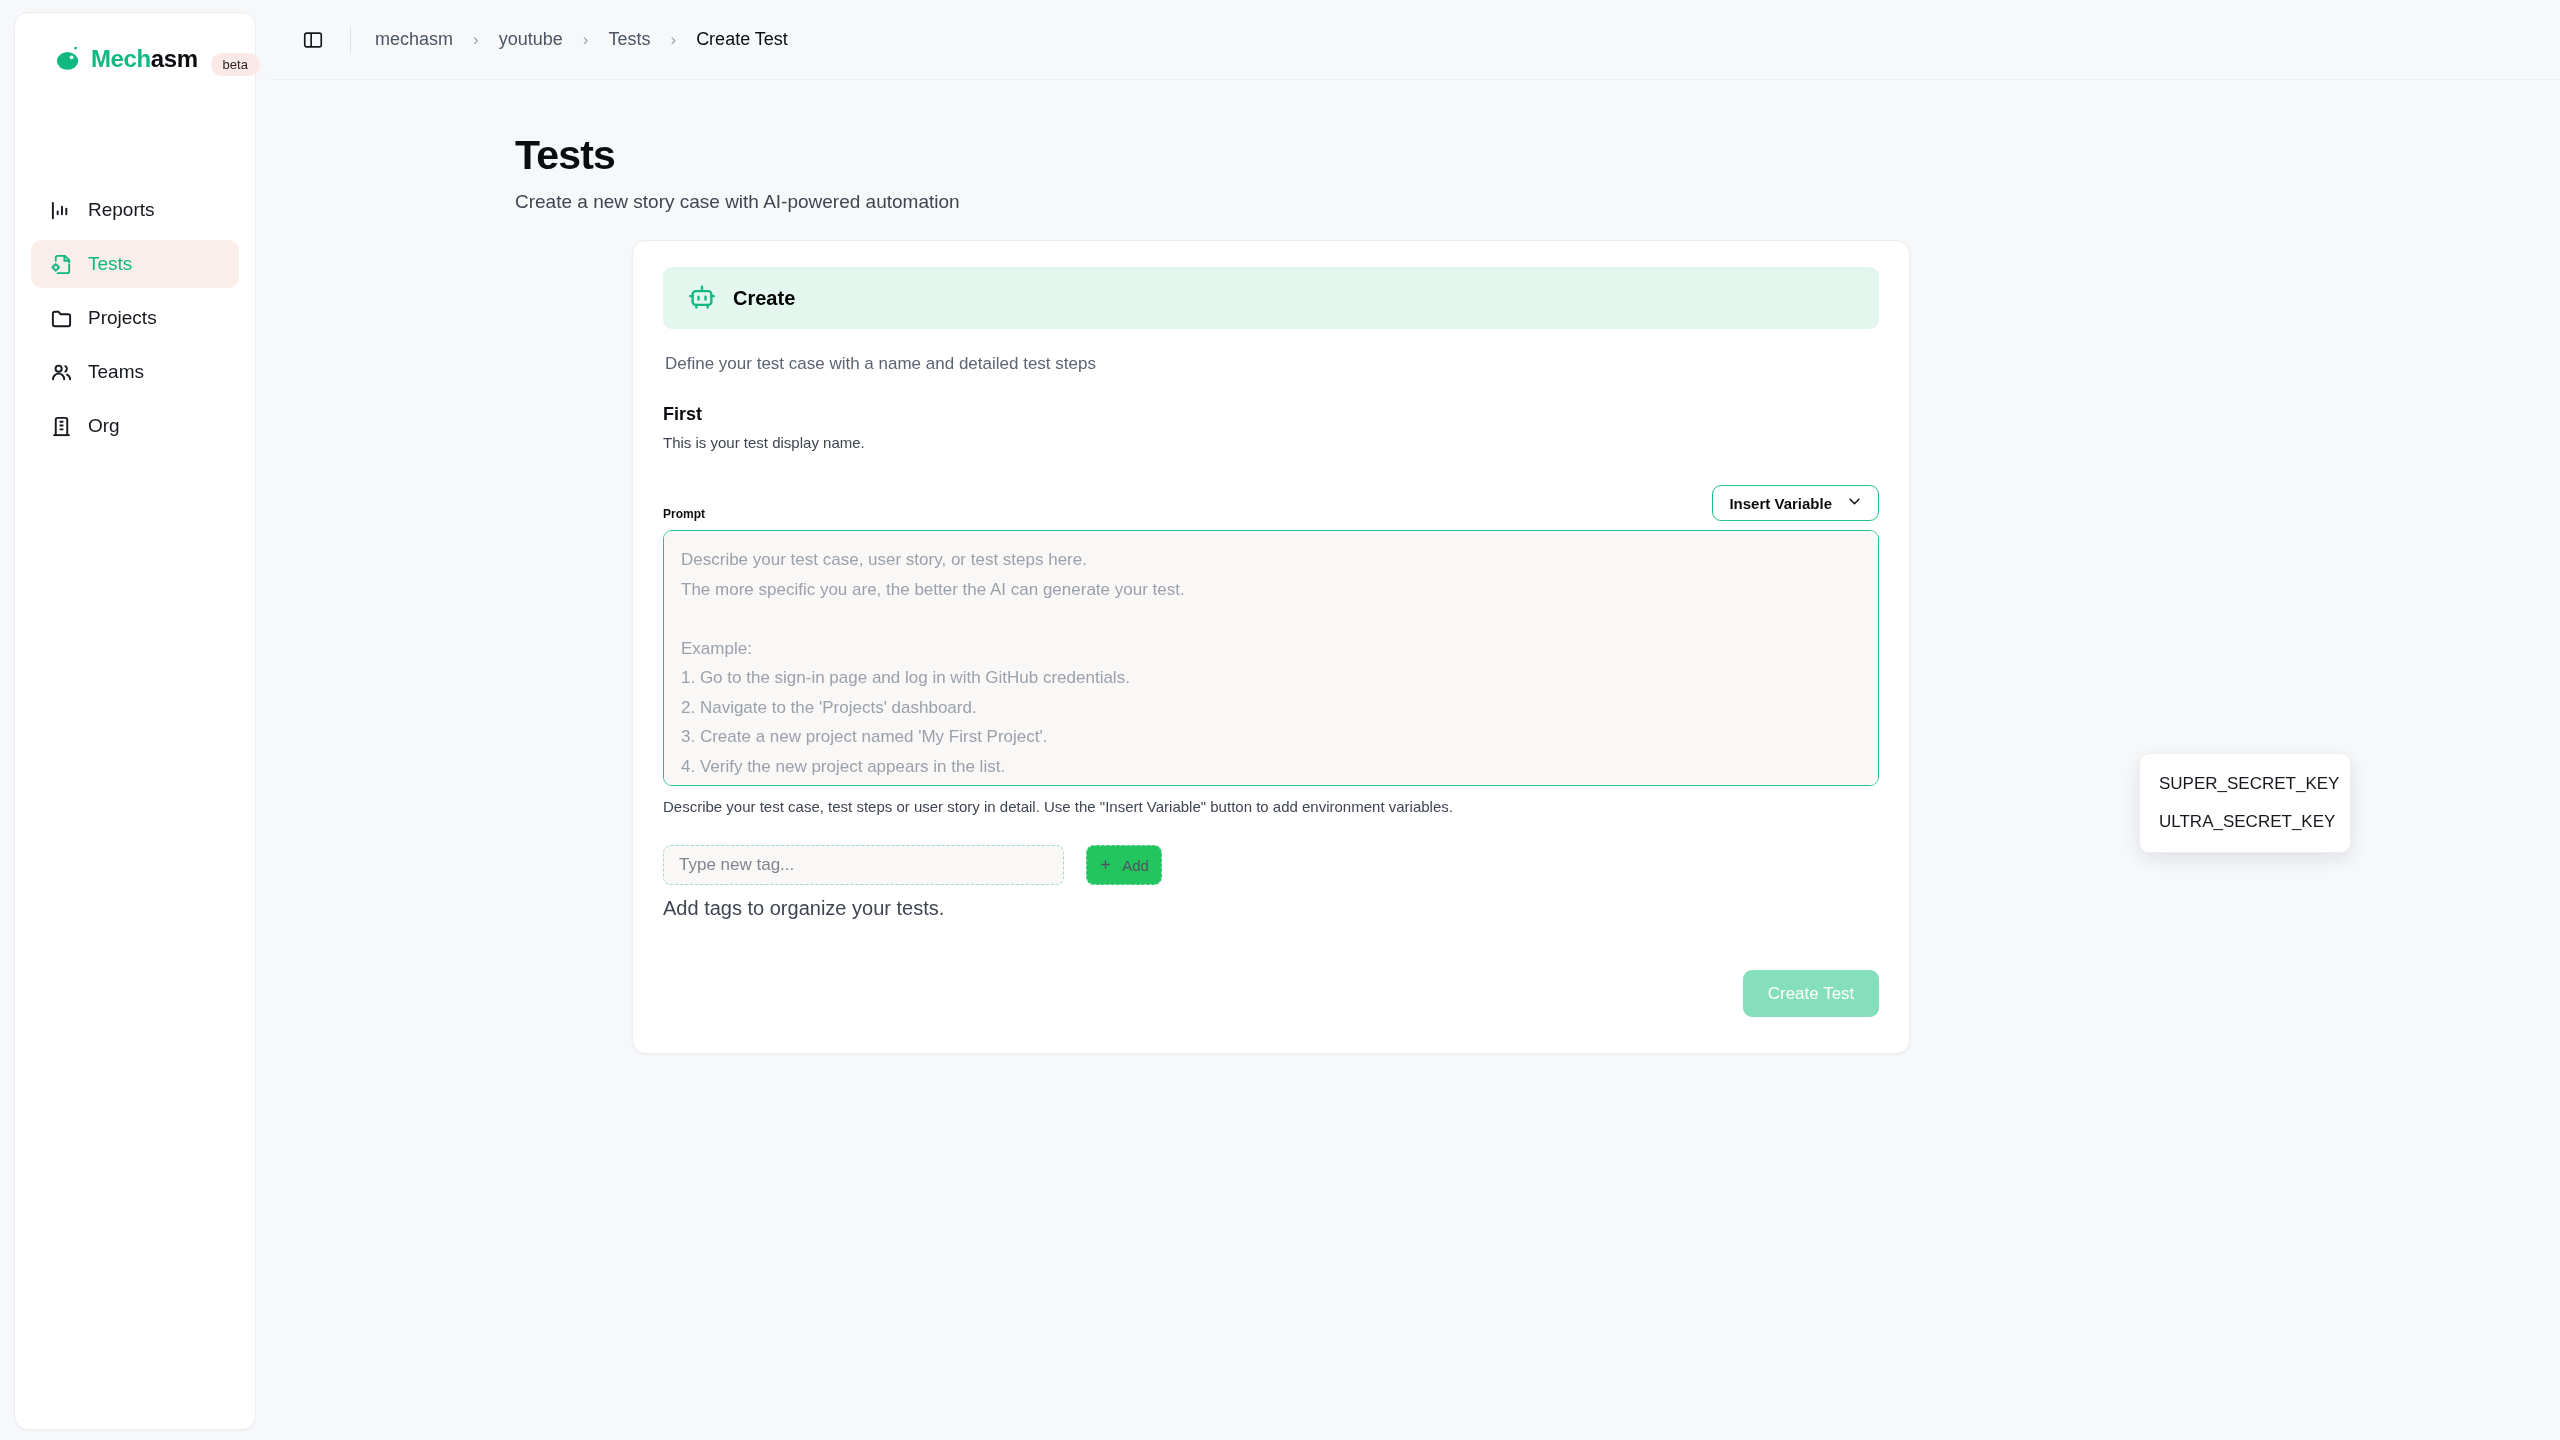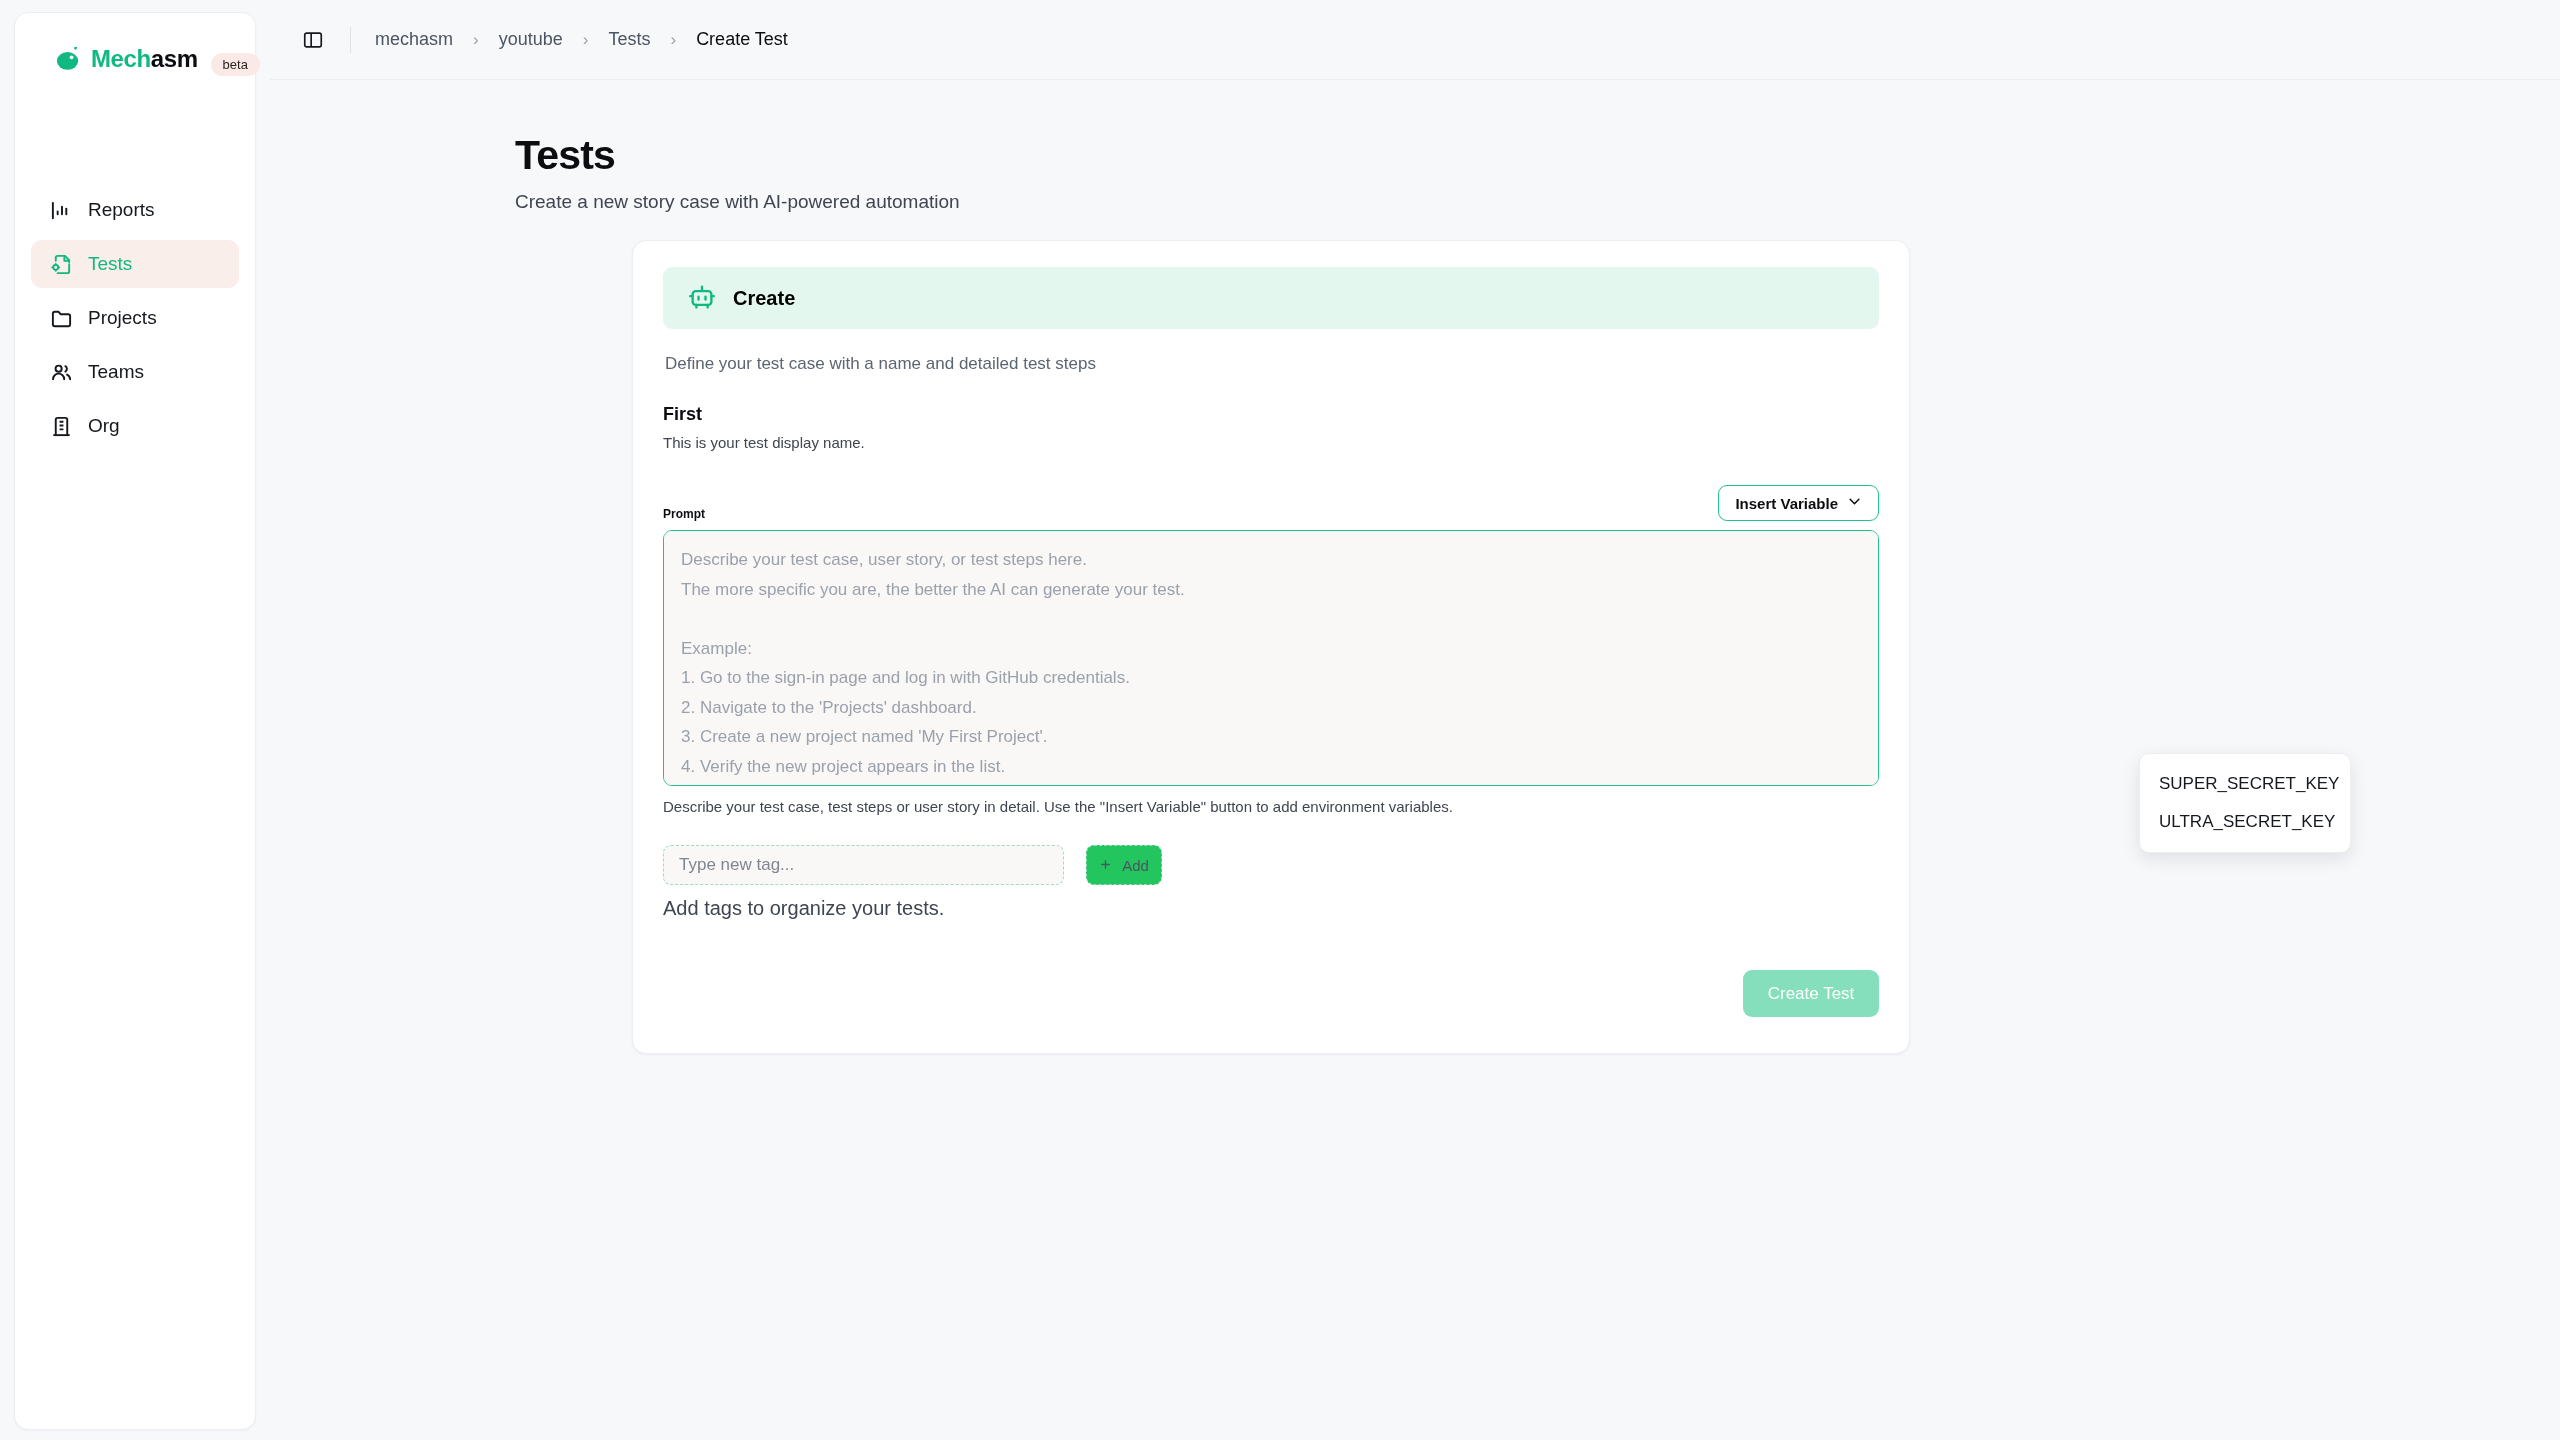--- a/index.html
+++ b/index.html
@@ -136,21 +136,21 @@
     outline: none;
   }
   #name-input::placeholder { color: #9aa1ab; }
 
   #prompt-row {
     display: flex; align-items: flex-end; justify-content: space-between;
     margin-top: 34px; margin-bottom: 9px;
   }
   #prompt-label { font-size: 12px; font-weight: 700; color: #0b0d10; }
   #insert-variable-btn {
-    display: flex; align-items: center; gap: 9px;
+    display: flex; align-items: center; gap: 15px;
     height: 36px; padding: 0 16px;
     background: #ffffff;
     border: 1px solid #22c38a;
     border-radius: 9px;
     font-size: 15px; font-weight: 700; color: #0b0d10;
     cursor: pointer;
   }
   #insert-variable-btn svg { width: 15px; height: 15px; }
 
   #prompt-textarea {

